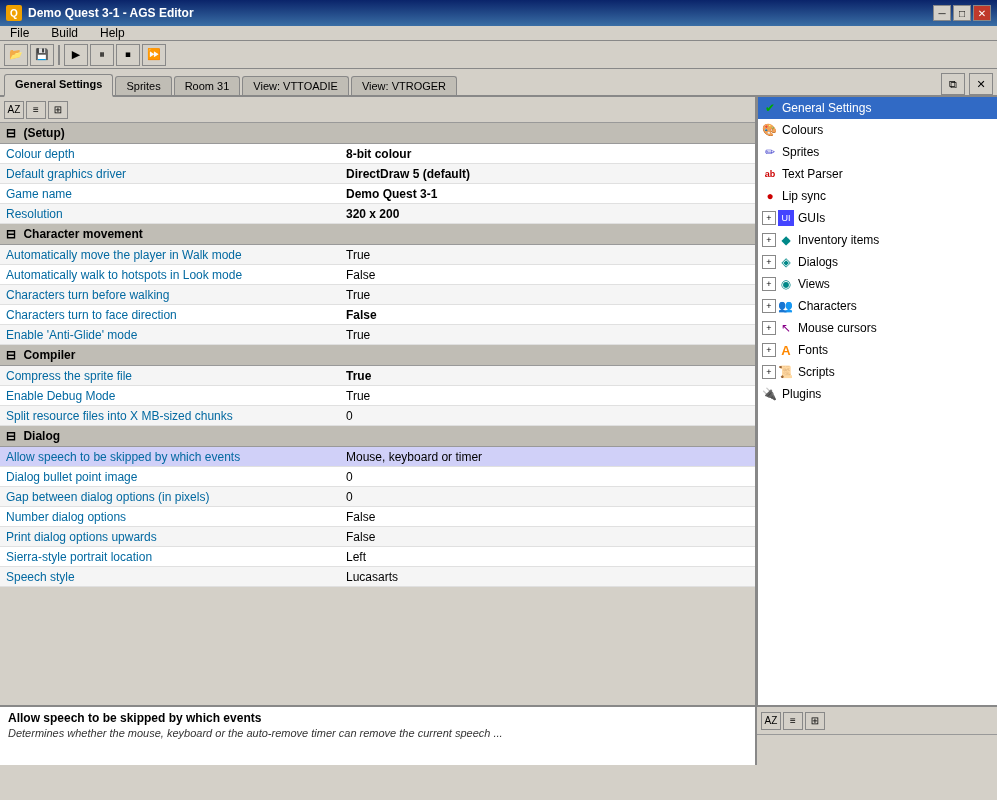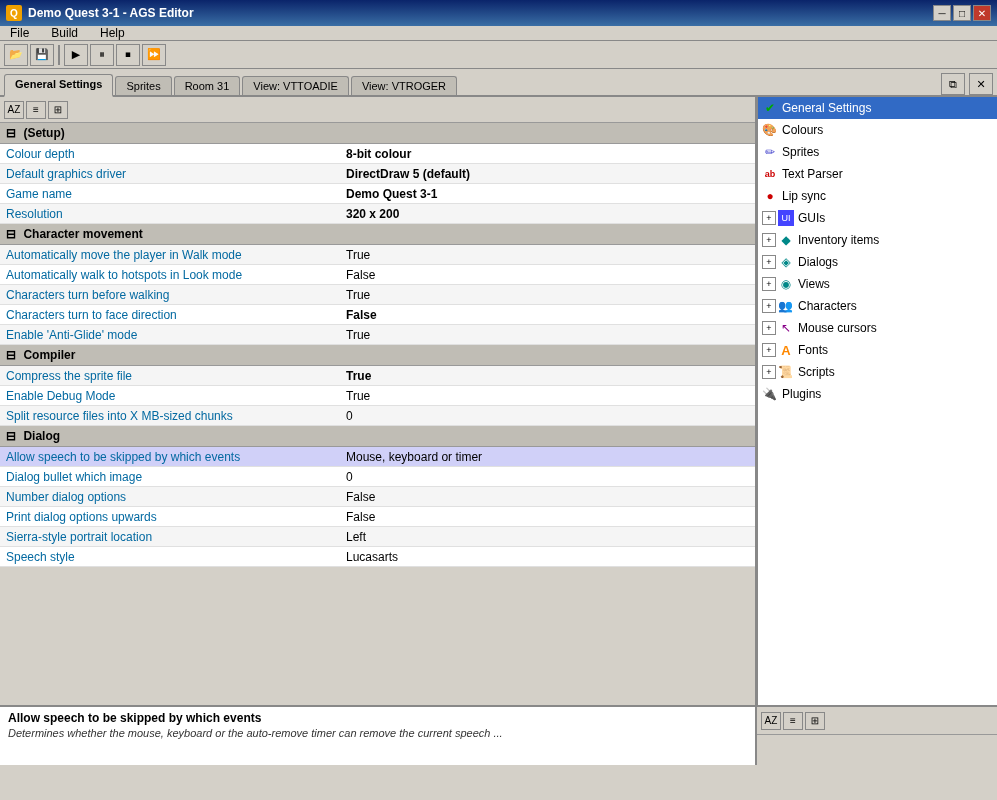--- a/index.html
+++ b/index.html
@@ -328,21 +328,25 @@
           <td colspan="2" style="background:#c0bdb5;font-weight:bold;padding:3px 6px;font-size:12px;border-bottom:1px solid #999;border-top:1px solid #999;">
             <span style="margin-right:4px;">⊟</span>
             <span>Dialog</span>
           </td>
         </tr>
         <tr class="prop-row" style="background:#e0e0ff;">
           <td style="background:#d0d0f8;">Allow speech to be skipped by which events</td>
           <td style="background:#d0d0f8;">Mouse, keyboard or timer</td>
         </tr>
         <tr class="prop-row">
-          <td>Dialog bullet which image</td>
+          <td>Dialog bullet point image</td>
+          <td>0</td>
+        </tr>
+        <tr class="prop-row">
+          <td>Gap between dialog options (in pixels)</td>
           <td>0</td>
         </tr>
         <tr class="prop-row">
           <td>Number dialog options</td>
           <td>False</td>
         </tr>
         <tr class="prop-row">
           <td>Print dialog options upwards</td>
           <td>False</td>
         </tr>

